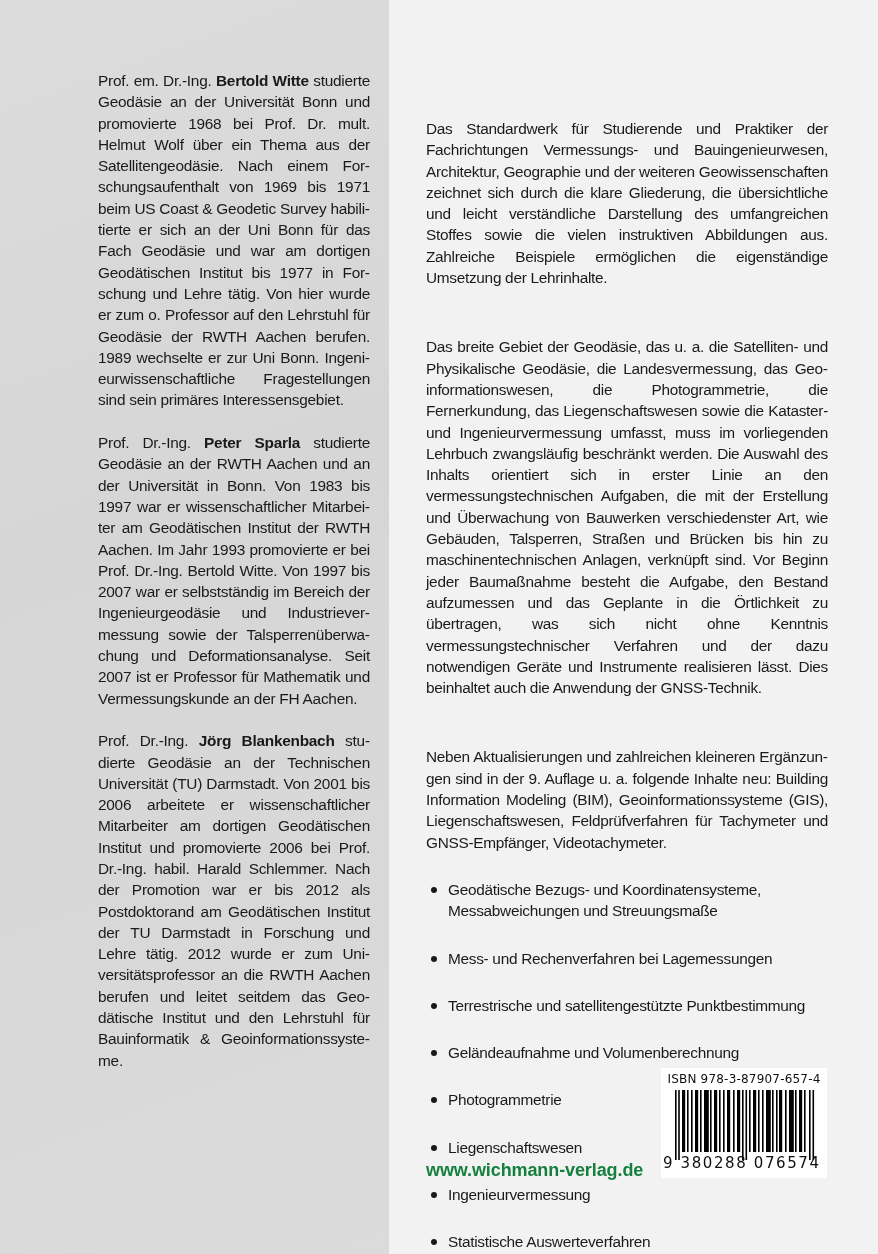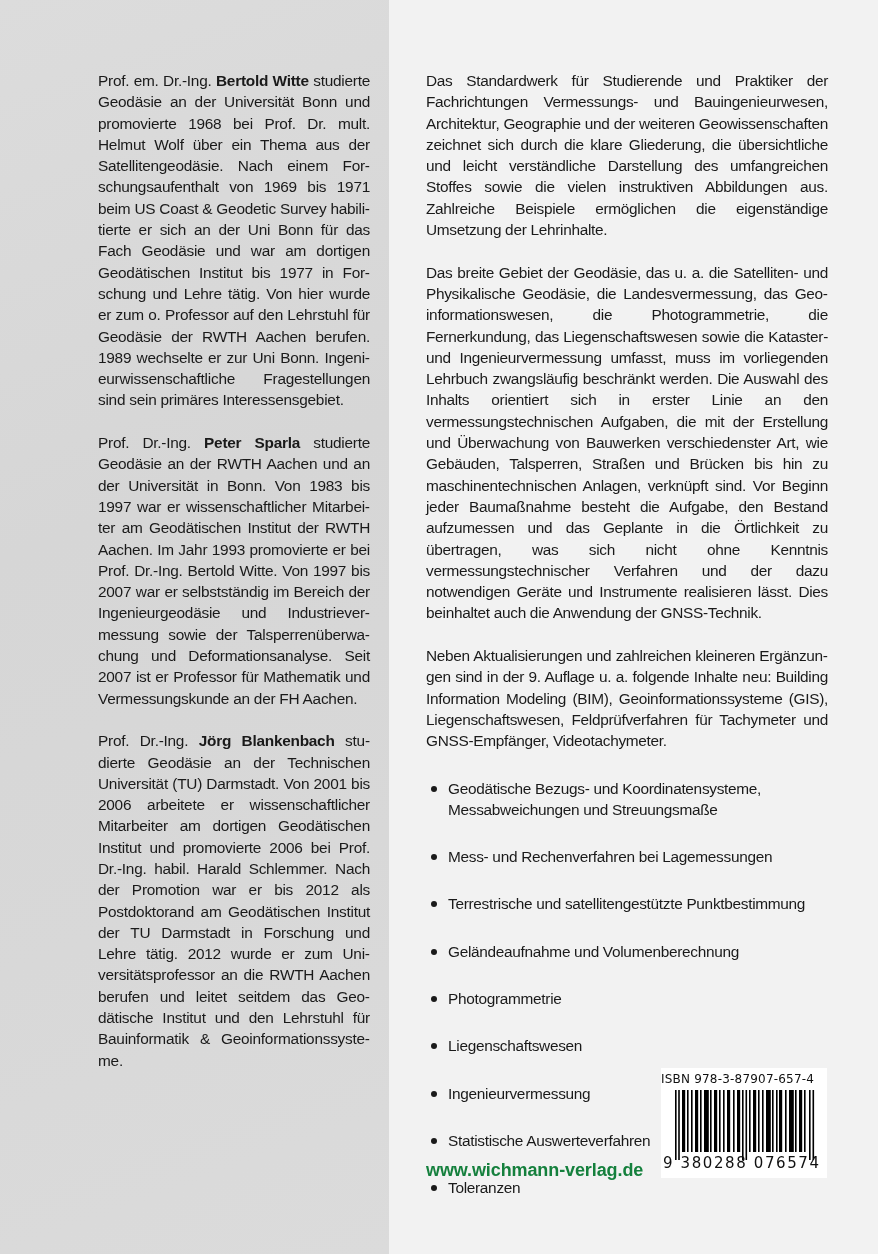--- a/index.html
+++ b/index.html
@@ -26,40 +26,40 @@
     text-align: justify; hyphens: manual;
     letter-spacing: -0.25px;
   }
   .left-col p { margin-bottom: 21.3px; }
   .left-col b { font-weight: bold; }
   .right-col {
     position: absolute; left: 426px; top: 70px; width: 402px;
     font-size: 15.4px; line-height: 21.3px;
     text-align: justify; letter-spacing: -0.3px;
   }
-  .right-col p { margin-bottom: 21.3px; }
+  .right-col p { margin-bottom: 21.3px; margin-top: 48px; }
   .contents-title { text-align: left; }
   ul.contents { list-style: none; text-align: left; }
   ul.contents li { position: relative; padding-left: 22px; margin-top: 26px; }
   ul.contents li::before {
     content: ""; position: absolute; left: 5px; top: 8px;
     width: 6px; height: 6px; border-radius: 50%; background: #1a1a1a;
   }
   .website {
     position: absolute; left: 426px; top: 1160px;
     font-size: 18px; font-weight: bold; letter-spacing: -0.1px;
     color: #15803d;
   }
   .barcode-box {
     position: absolute; left: 661px; top: 1068px;
     width: 166px; height: 110px; background: #ffffff;
   }
   .isbn-label {
     position: absolute; left: 0; top: 4px; width: 166px;
-    font-size: 12px; letter-spacing: 0.2px;
+    text-align: center; font-size: 12px; letter-spacing: 0.2px;
     font-family: "DejaVu Sans", sans-serif; color: #111;
   }
   .bars {
     position: absolute; left: 14px; top: 22px; width: 140px; height: 70px;
   }
   .ean-digits {
     position: absolute; left: 2px; top: 86px; width: 164px;
     font-size: 15px; font-family: "DejaVu Sans", sans-serif;
     letter-spacing: 1.6px; color: #111; white-space: nowrap;
   }

